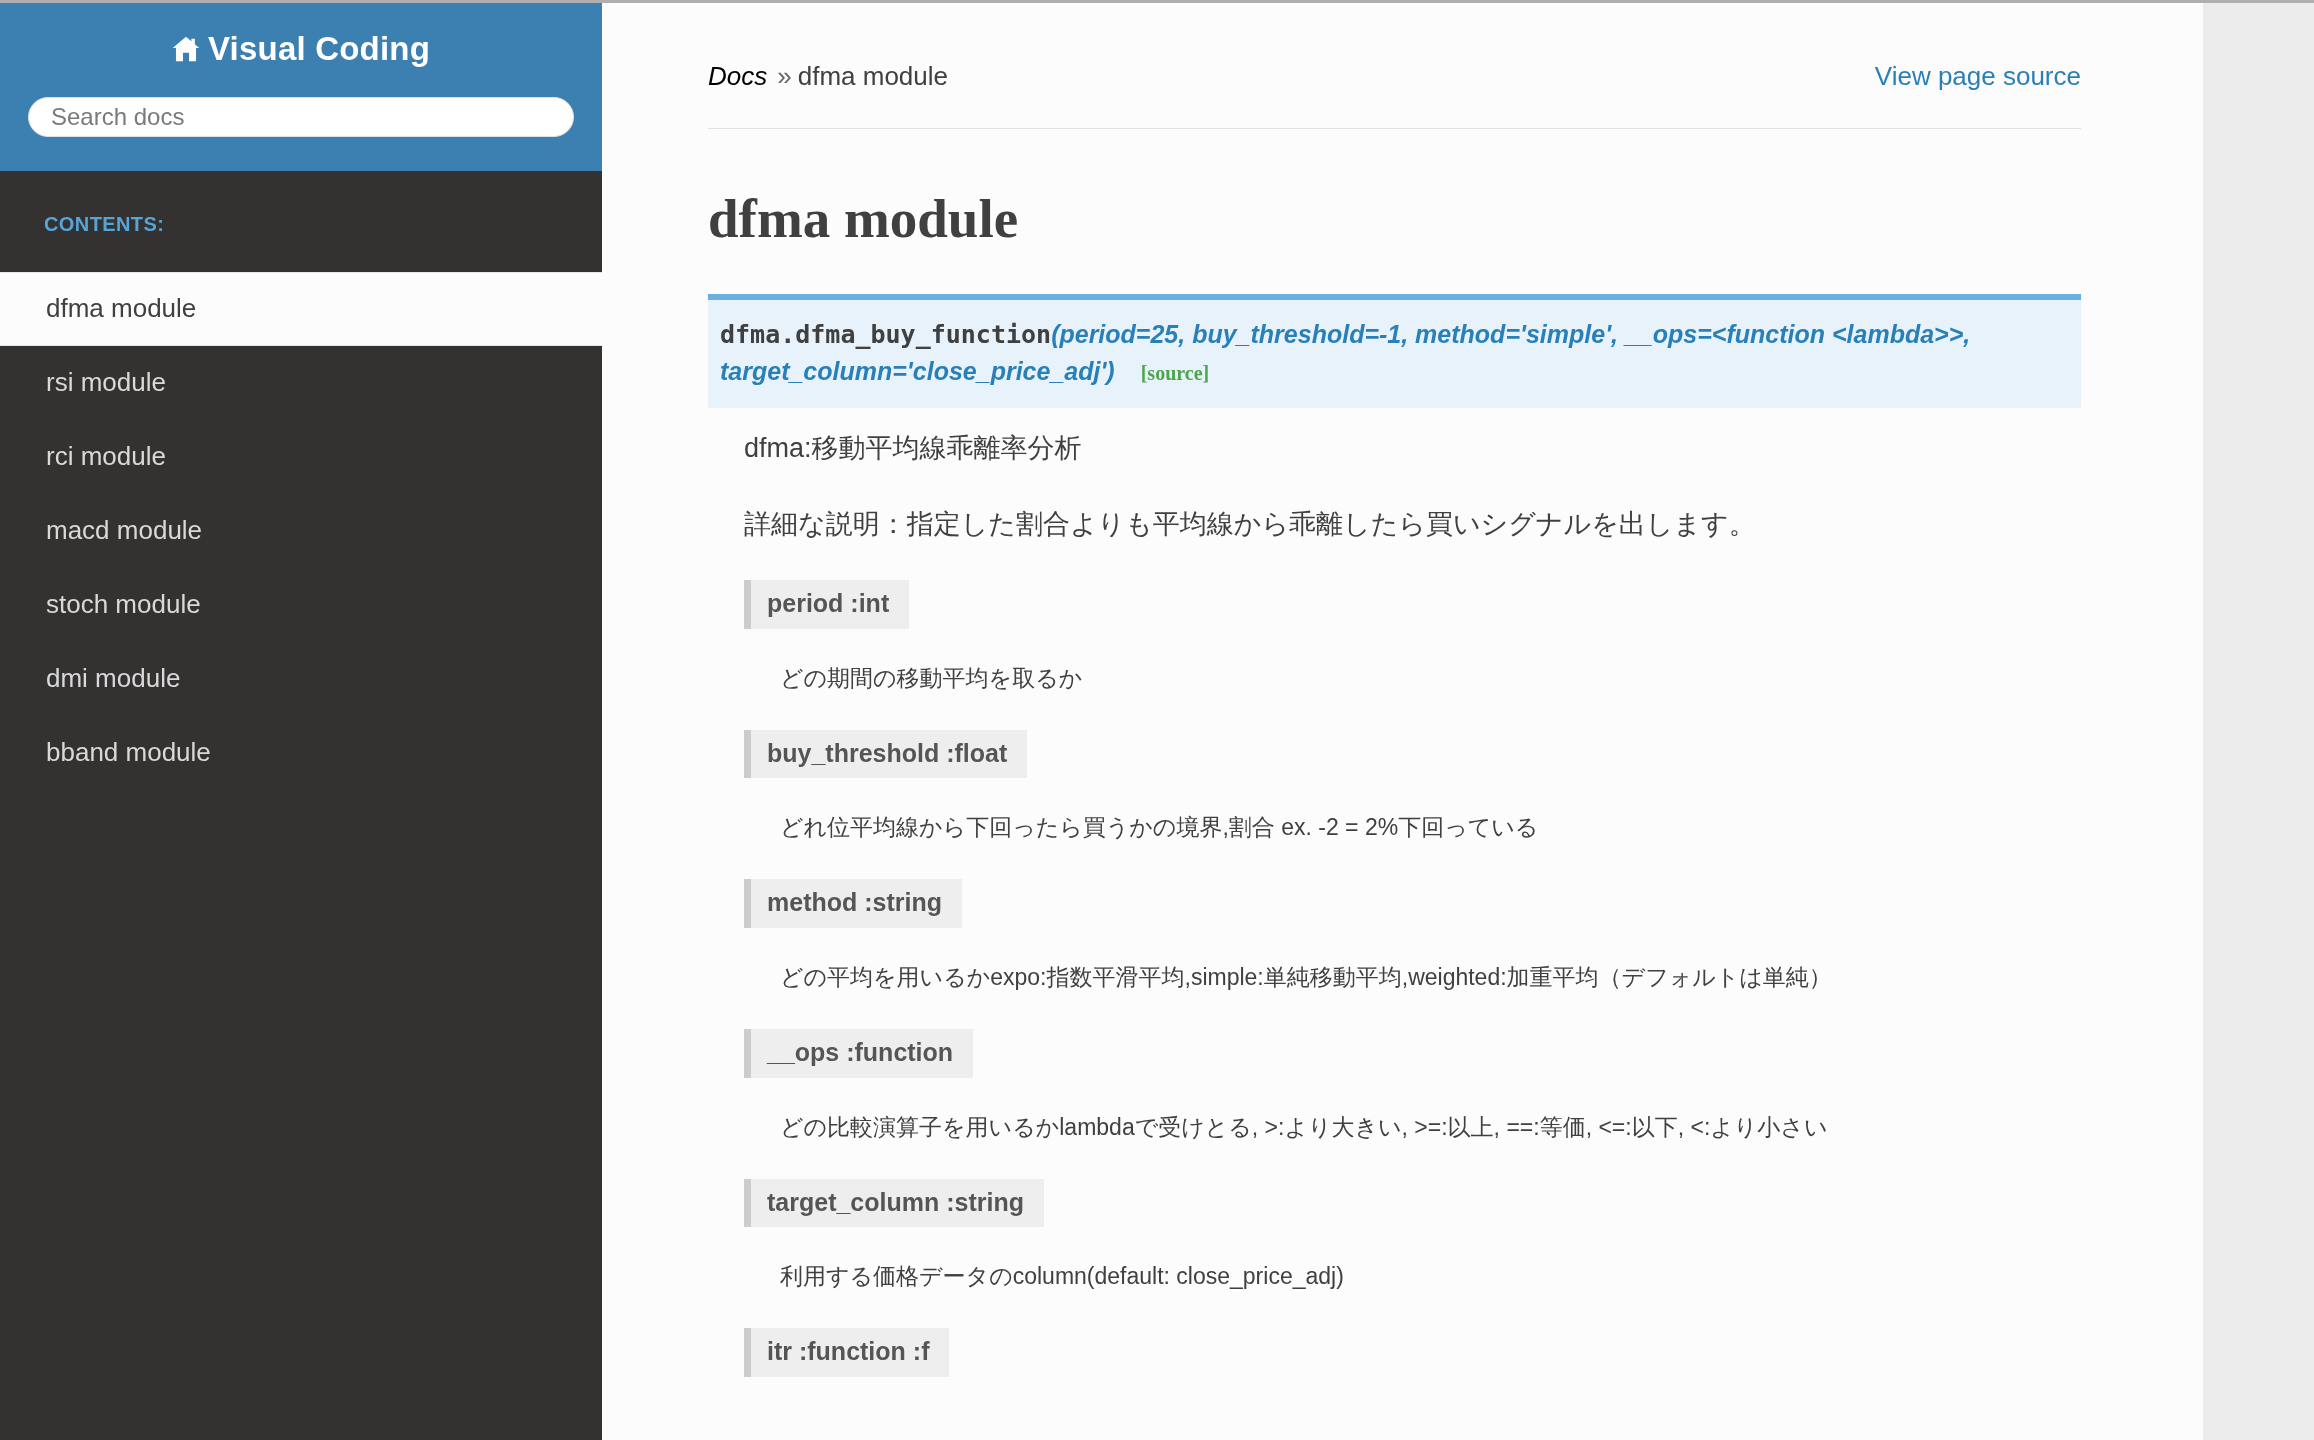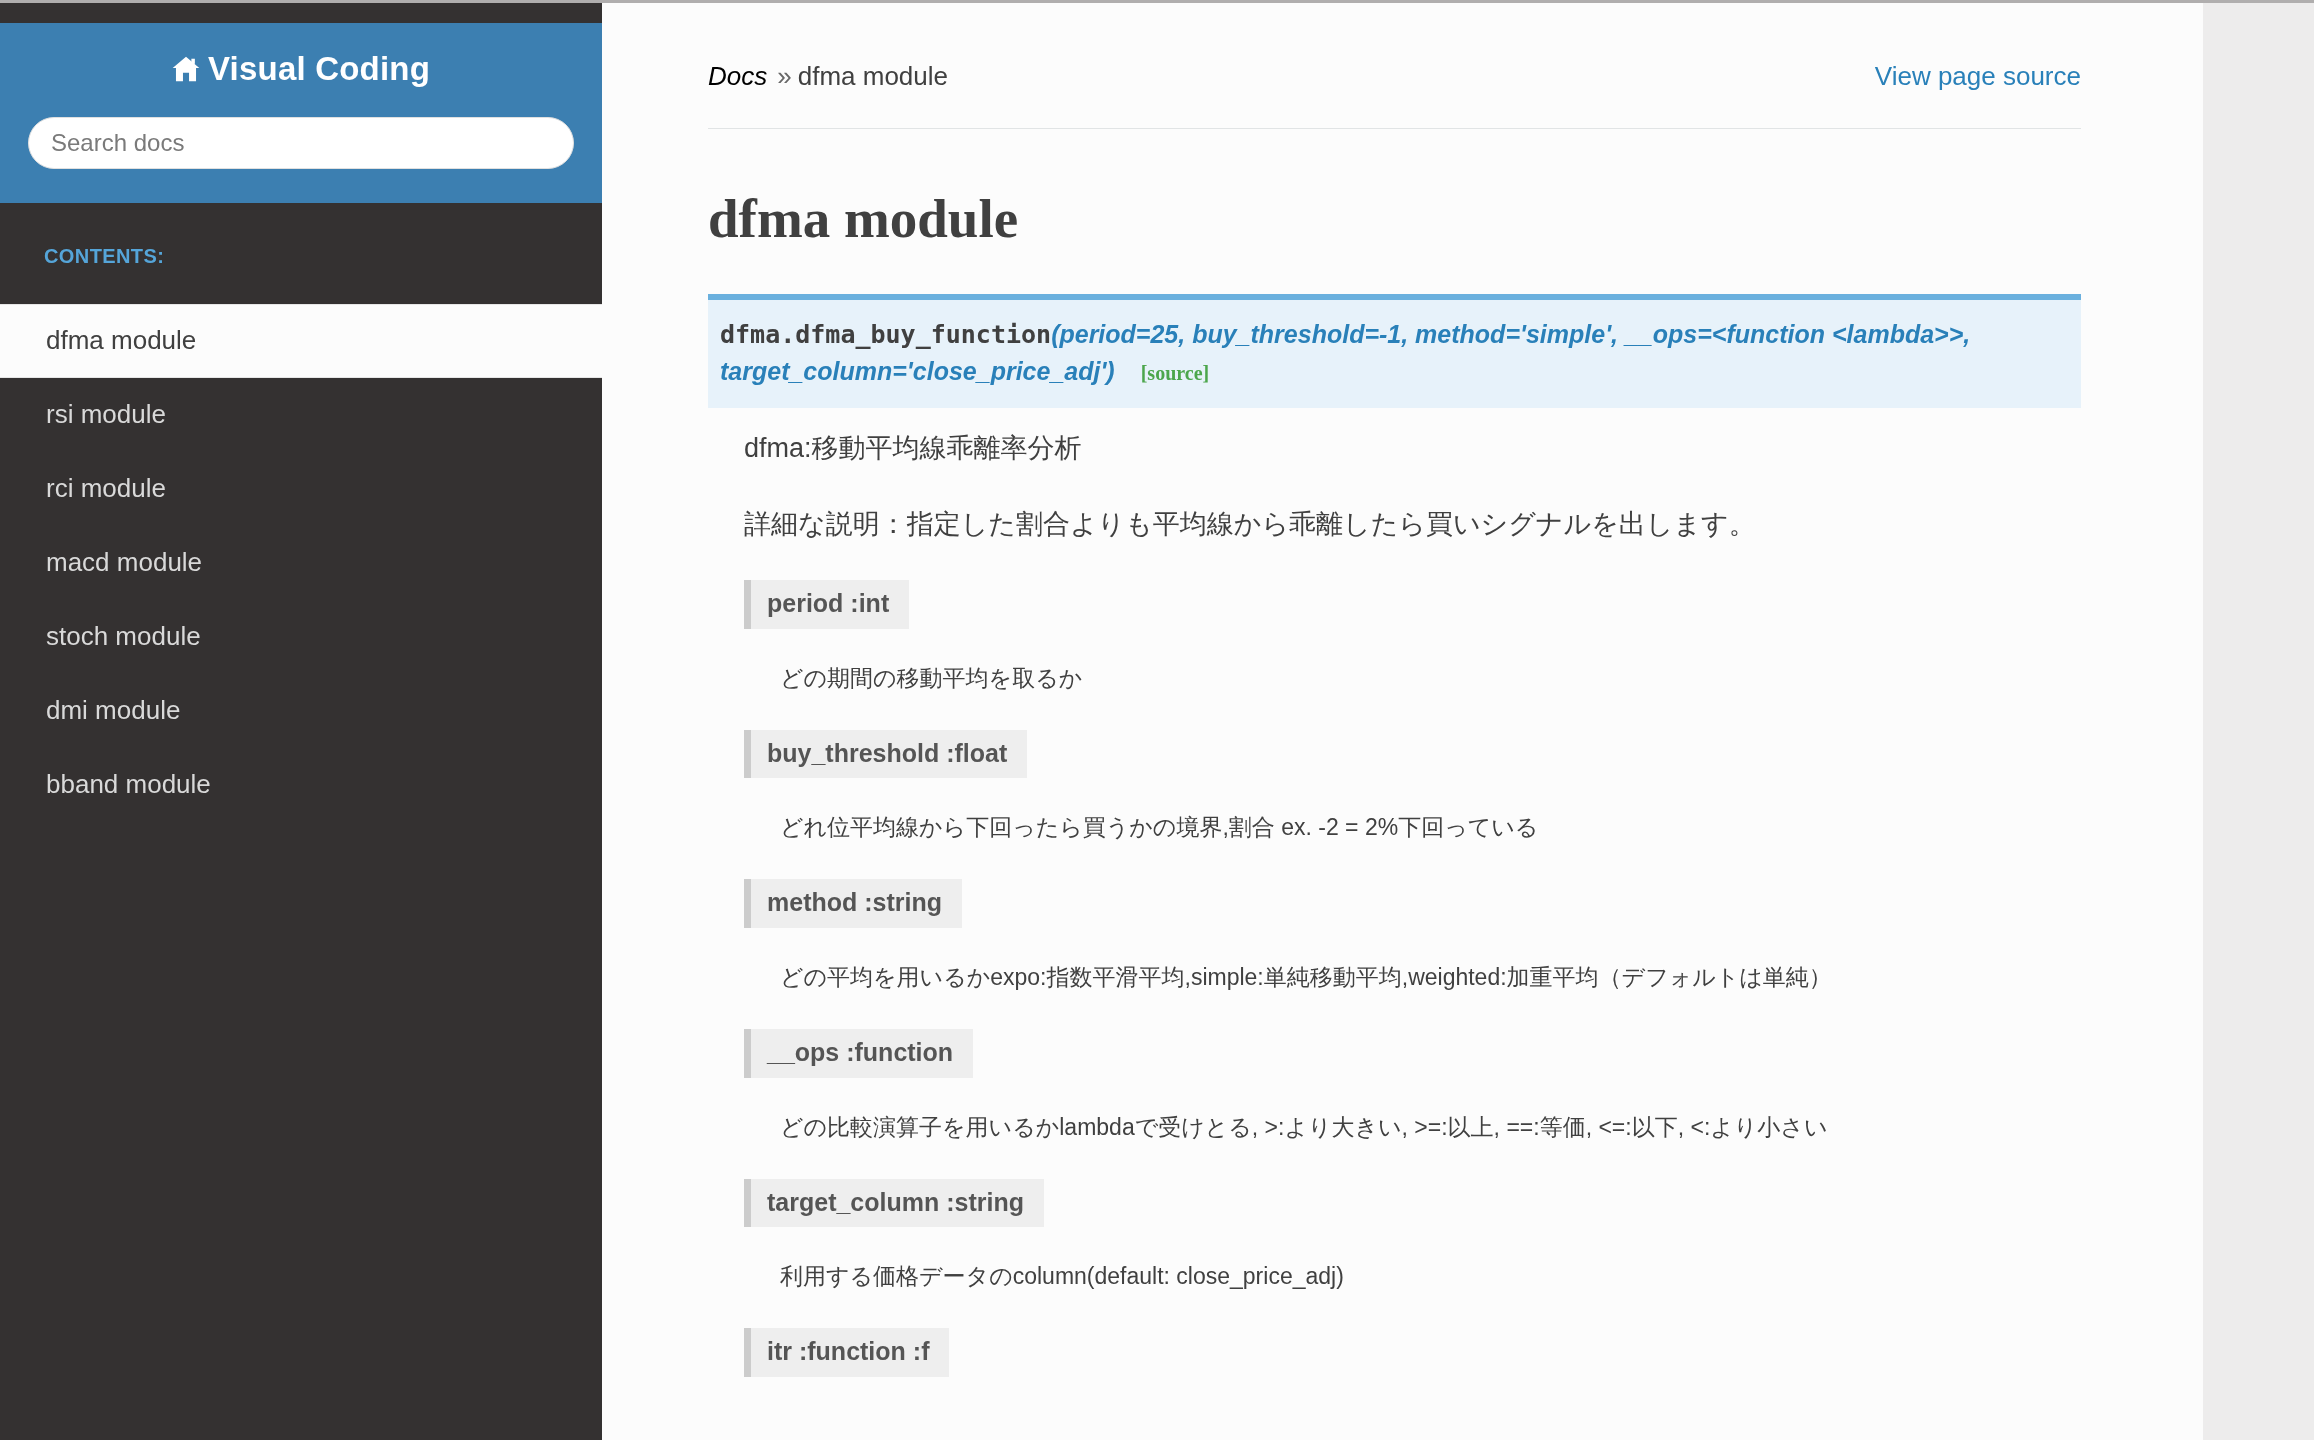--- a/index.html
+++ b/index.html
@@ -28,21 +28,20 @@
     top: 0;
     width: 602px;
     height: 1440px;
     background: #343131;
     overflow: hidden;
   }
 
   .sidebar-head {
     background: #3c7fb1;
     padding: 28px 0 34px 0;
-    margin-top: 20px;
   }
 
   .brand {
     text-align: center;
     color: #ffffff;
     font-size: 33px;
     font-weight: bold;
     letter-spacing: 0.2px;
     line-height: 1.1;
     margin-bottom: 28px;
@@ -51,21 +50,21 @@
   .brand .home-icon {
     display: inline-block;
     vertical-align: -2px;
     margin-right: 8px;
   }
 
   .search-wrap { padding: 0 28px; }
   .search-input {
     display: block;
     width: 100%;
-    height: 52px;
+    height: 40px;
     border-radius: 50px;
     border: 1px solid #e0e0e0;
     background: #ffffff;
     padding: 0 22px;
     font-size: 24px;
     color: #404040;
     font-family: "Liberation Sans", "DejaVu Sans", sans-serif;
     outline: none;
   }
   .search-input::placeholder { color: #7a7a7a; }

